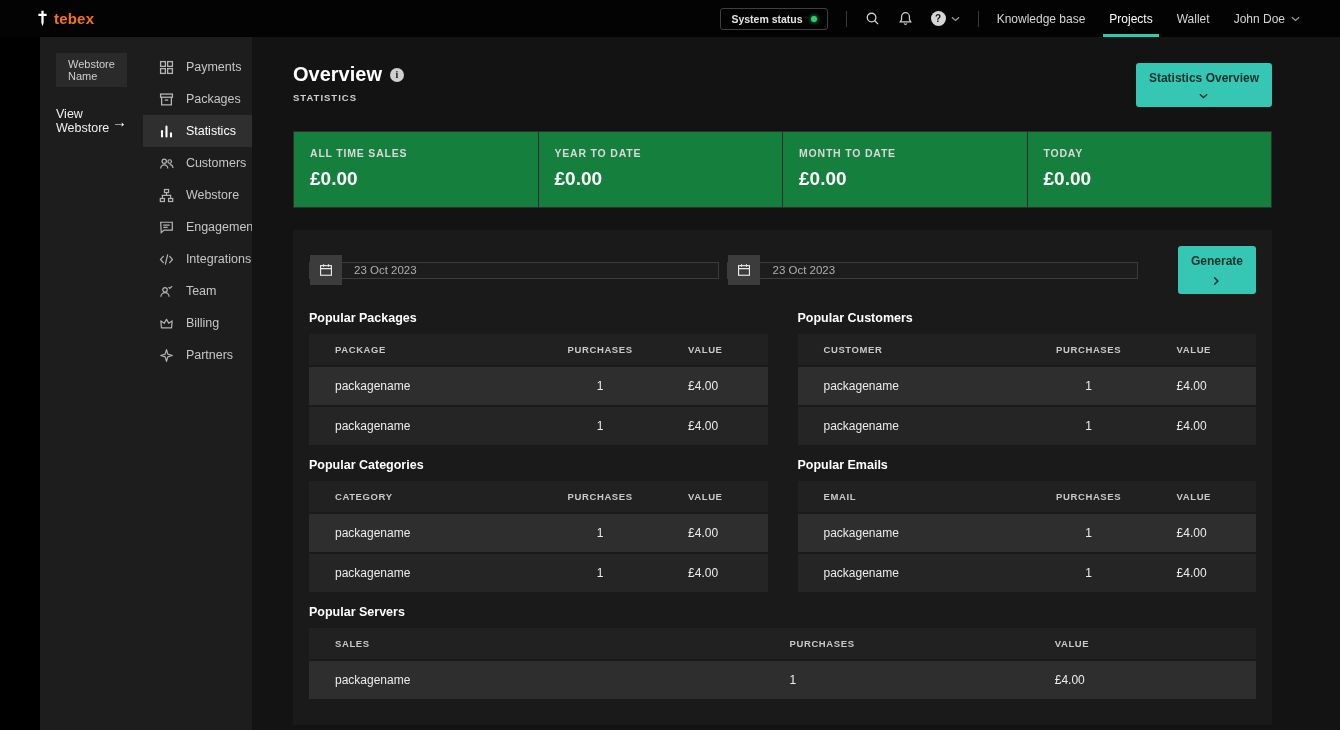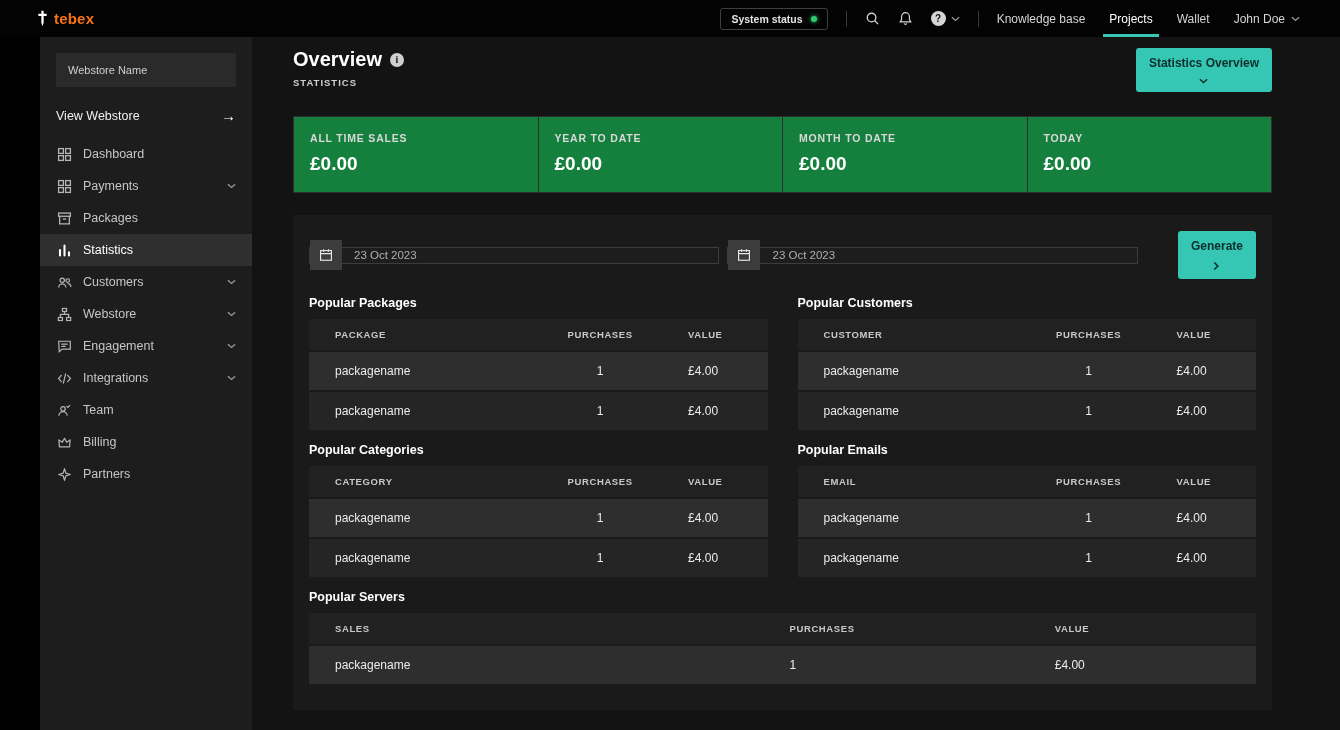--- a/index.html
+++ b/index.html
@@ -28,34 +28,34 @@
   .help-circle{width:15px;height:15px;border-radius:50%;background:#d6d6d6;color:#111;font-size:10px;font-weight:700;display:flex;align-items:center;justify-content:center;}
   .topnav{display:flex;align-items:stretch;gap:24px;height:37px;}
   .nav-item{display:flex;align-items:center;gap:6px;font-size:12px;color:#d6d6d6;position:relative;cursor:pointer;white-space:nowrap;}
   .nav-item.active{color:#fff;}
   .nav-item.active::after{content:"";position:absolute;left:-6px;right:-6px;bottom:0;height:3px;background:var(--accent);}
   .nav-caret{color:#9a9a9a;display:flex;}
 
   
   .app{display:flex;height:693px;}
   .left-strip{width:40px;background:#000;}
-  .sidebar{width:212px;background:var(--sidebar-bg);display:flex;flex-direction:column;}
+  .sidebar{width:212px;background:var(--sidebar-bg);display:flex;flex-direction:row;}
   .side-top{padding:16px 16px 0;}
   .webstore-box{height:34px;background:#2a2a2a;display:flex;align-items:center;padding:0 12px;font-size:11px;color:#cfcfcf;}
   .view-webstore{margin-top:20px;display:flex;justify-content:space-between;align-items:center;font-size:12.5px;color:#f0f0f0;cursor:pointer;}
   .vw-arrow{font-size:15px;color:#fff;}
   .side-menu{margin-top:14px;}
   .side-item{height:32px;display:flex;align-items:center;gap:11px;padding:0 16px;font-size:12.5px;color:#c6c6c6;cursor:pointer;}
   .side-item.active{background:#2f2f2f;color:#fff;}
   .side-icon{width:16px;height:16px;display:flex;align-items:center;justify-content:center;color:#b4b4b4;}
   .side-item.active .side-icon{color:#fff;}
   .side-chev{margin-left:auto;color:#9a9a9a;display:flex;}
 
   
-  .main{flex:1;background:var(--main-bg);padding:11px 68px 0 41px;overflow:hidden;}
+  .main{flex:1;background:var(--main-bg);padding:26px 68px 0 41px;overflow:hidden;}
   .page-head{display:flex;justify-content:space-between;align-items:flex-start;}
   .title-row{display:flex;align-items:center;gap:8px;}
   .page-title{font-size:20px;font-weight:700;color:#fff;}
   .info-icon{width:14px;height:14px;border-radius:50%;background:#cfcfcf;color:#161616;font-size:10px;font-weight:700;display:flex;align-items:center;justify-content:center;font-family:"Liberation Serif",serif;cursor:pointer;}
   .page-sub{margin-top:6px;font-size:9.5px;font-weight:700;letter-spacing:1px;color:#d2d2d2;}
   .btn-accent{background:var(--accent);color:#0c2f2b;font-size:12px;font-weight:700;padding:8px 13px;border-radius:3px;display:flex;align-items:center;gap:8px;cursor:pointer;border:none;font-family:inherit;flex-direction:column;}
 
   .stats-strip{margin-top:24px;display:flex;border:1px solid #2d2d2d;background:#15803d;}
   .stat-cell{flex:1;padding:15px 16px 17px;}
   .stat-cell + .stat-cell{border-left:1px solid #2d2d2d;}
@@ -167,33 +167,20 @@
           <span class="side-icon">
             <svg viewBox="0 0 16 16" width="15" height="15">
               <g fill="none" stroke="currentColor" stroke-width="1.4">
                 <rect x="1.7" y="1.7" width="5.1" height="5.1"></rect>
                 <rect x="9.2" y="1.7" width="5.1" height="5.1"></rect>
                 <rect x="1.7" y="9.2" width="5.1" height="5.1"></rect>
                 <rect x="9.2" y="9.2" width="5.1" height="5.1"></rect>
               </g>
             </svg>
           </span>
-          <span class="side-label">Dashboard</span>
-        </div>
-        <div class="side-item">
-          <span class="side-icon">
-            <svg viewBox="0 0 16 16" width="15" height="15">
-              <g fill="none" stroke="currentColor" stroke-width="1.4">
-                <rect x="1.7" y="1.7" width="5.1" height="5.1"></rect>
-                <rect x="9.2" y="1.7" width="5.1" height="5.1"></rect>
-                <rect x="1.7" y="9.2" width="5.1" height="5.1"></rect>
-                <rect x="9.2" y="9.2" width="5.1" height="5.1"></rect>
-              </g>
-            </svg>
-          </span>
           <span class="side-label">Payments</span>
           <span class="side-chev">
             <svg viewBox="0 0 10 6" width="9" height="6">
               <path d="M1 1l4 3.6L9 1" fill="none" stroke="currentColor" stroke-width="1.4"></path>
             </svg>
           </span>
         </div>
         <div class="side-item">
           <span class="side-icon">
             <svg viewBox="0 0 16 16" width="15" height="15">

